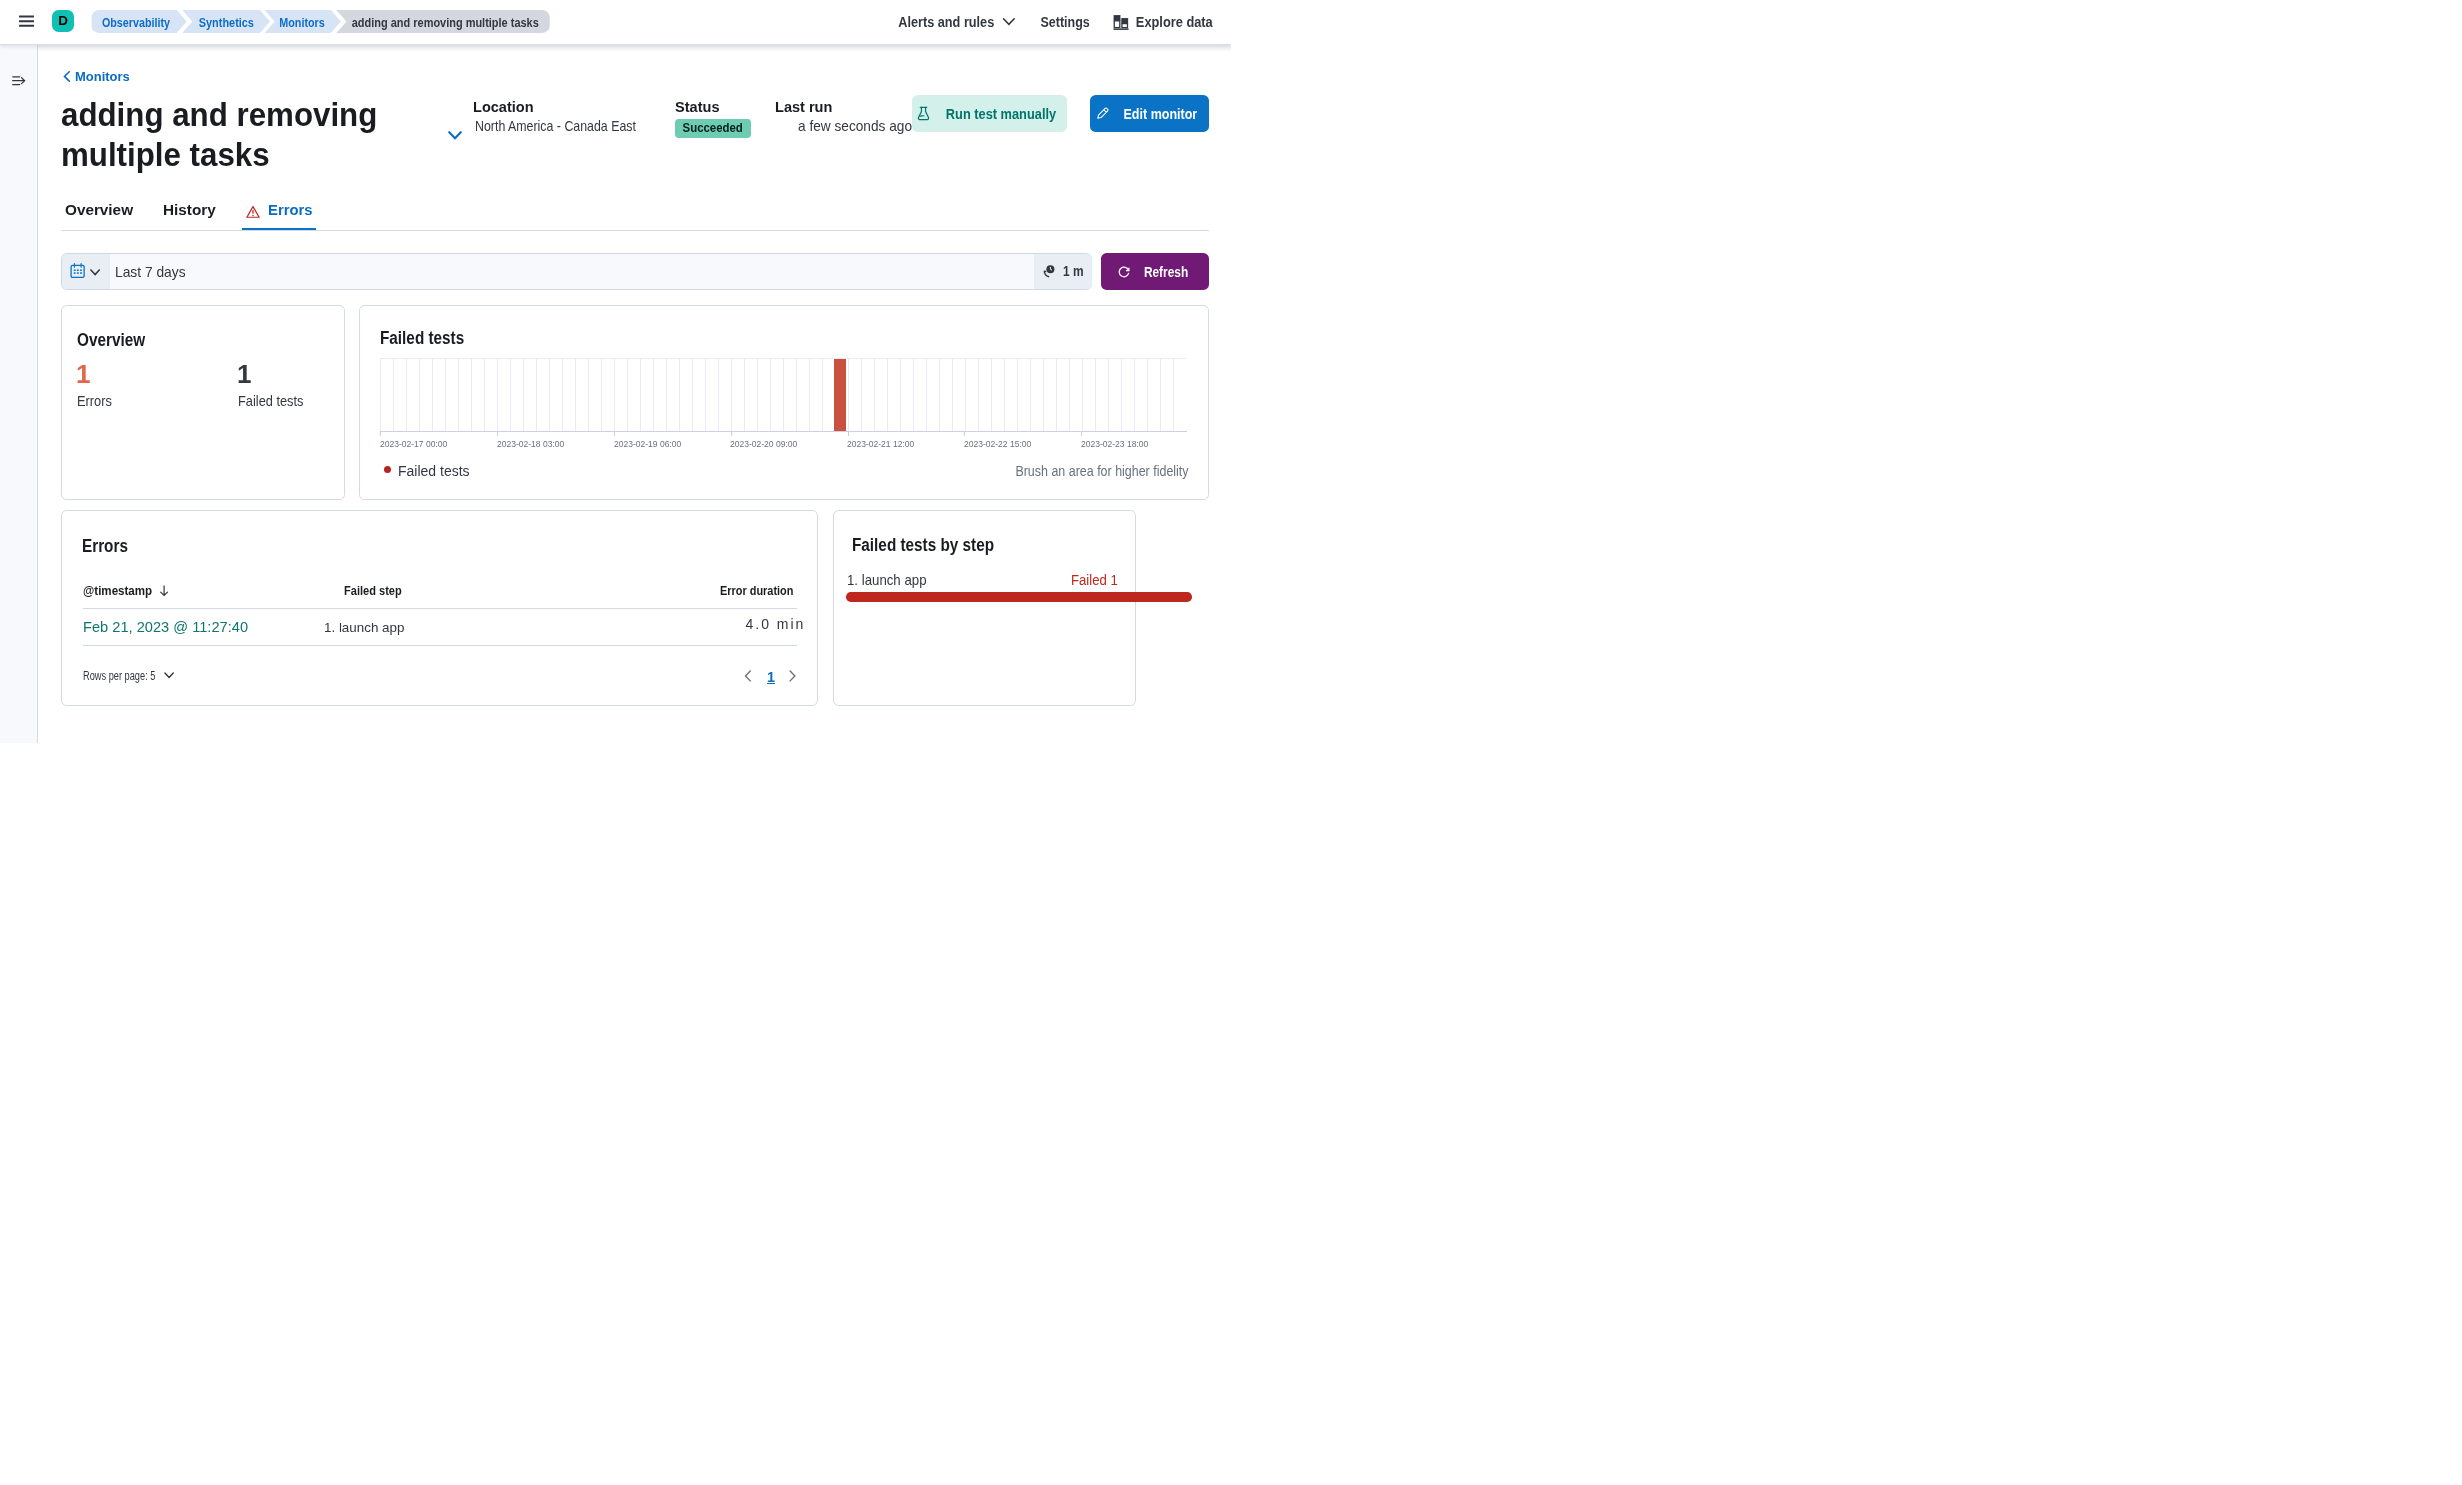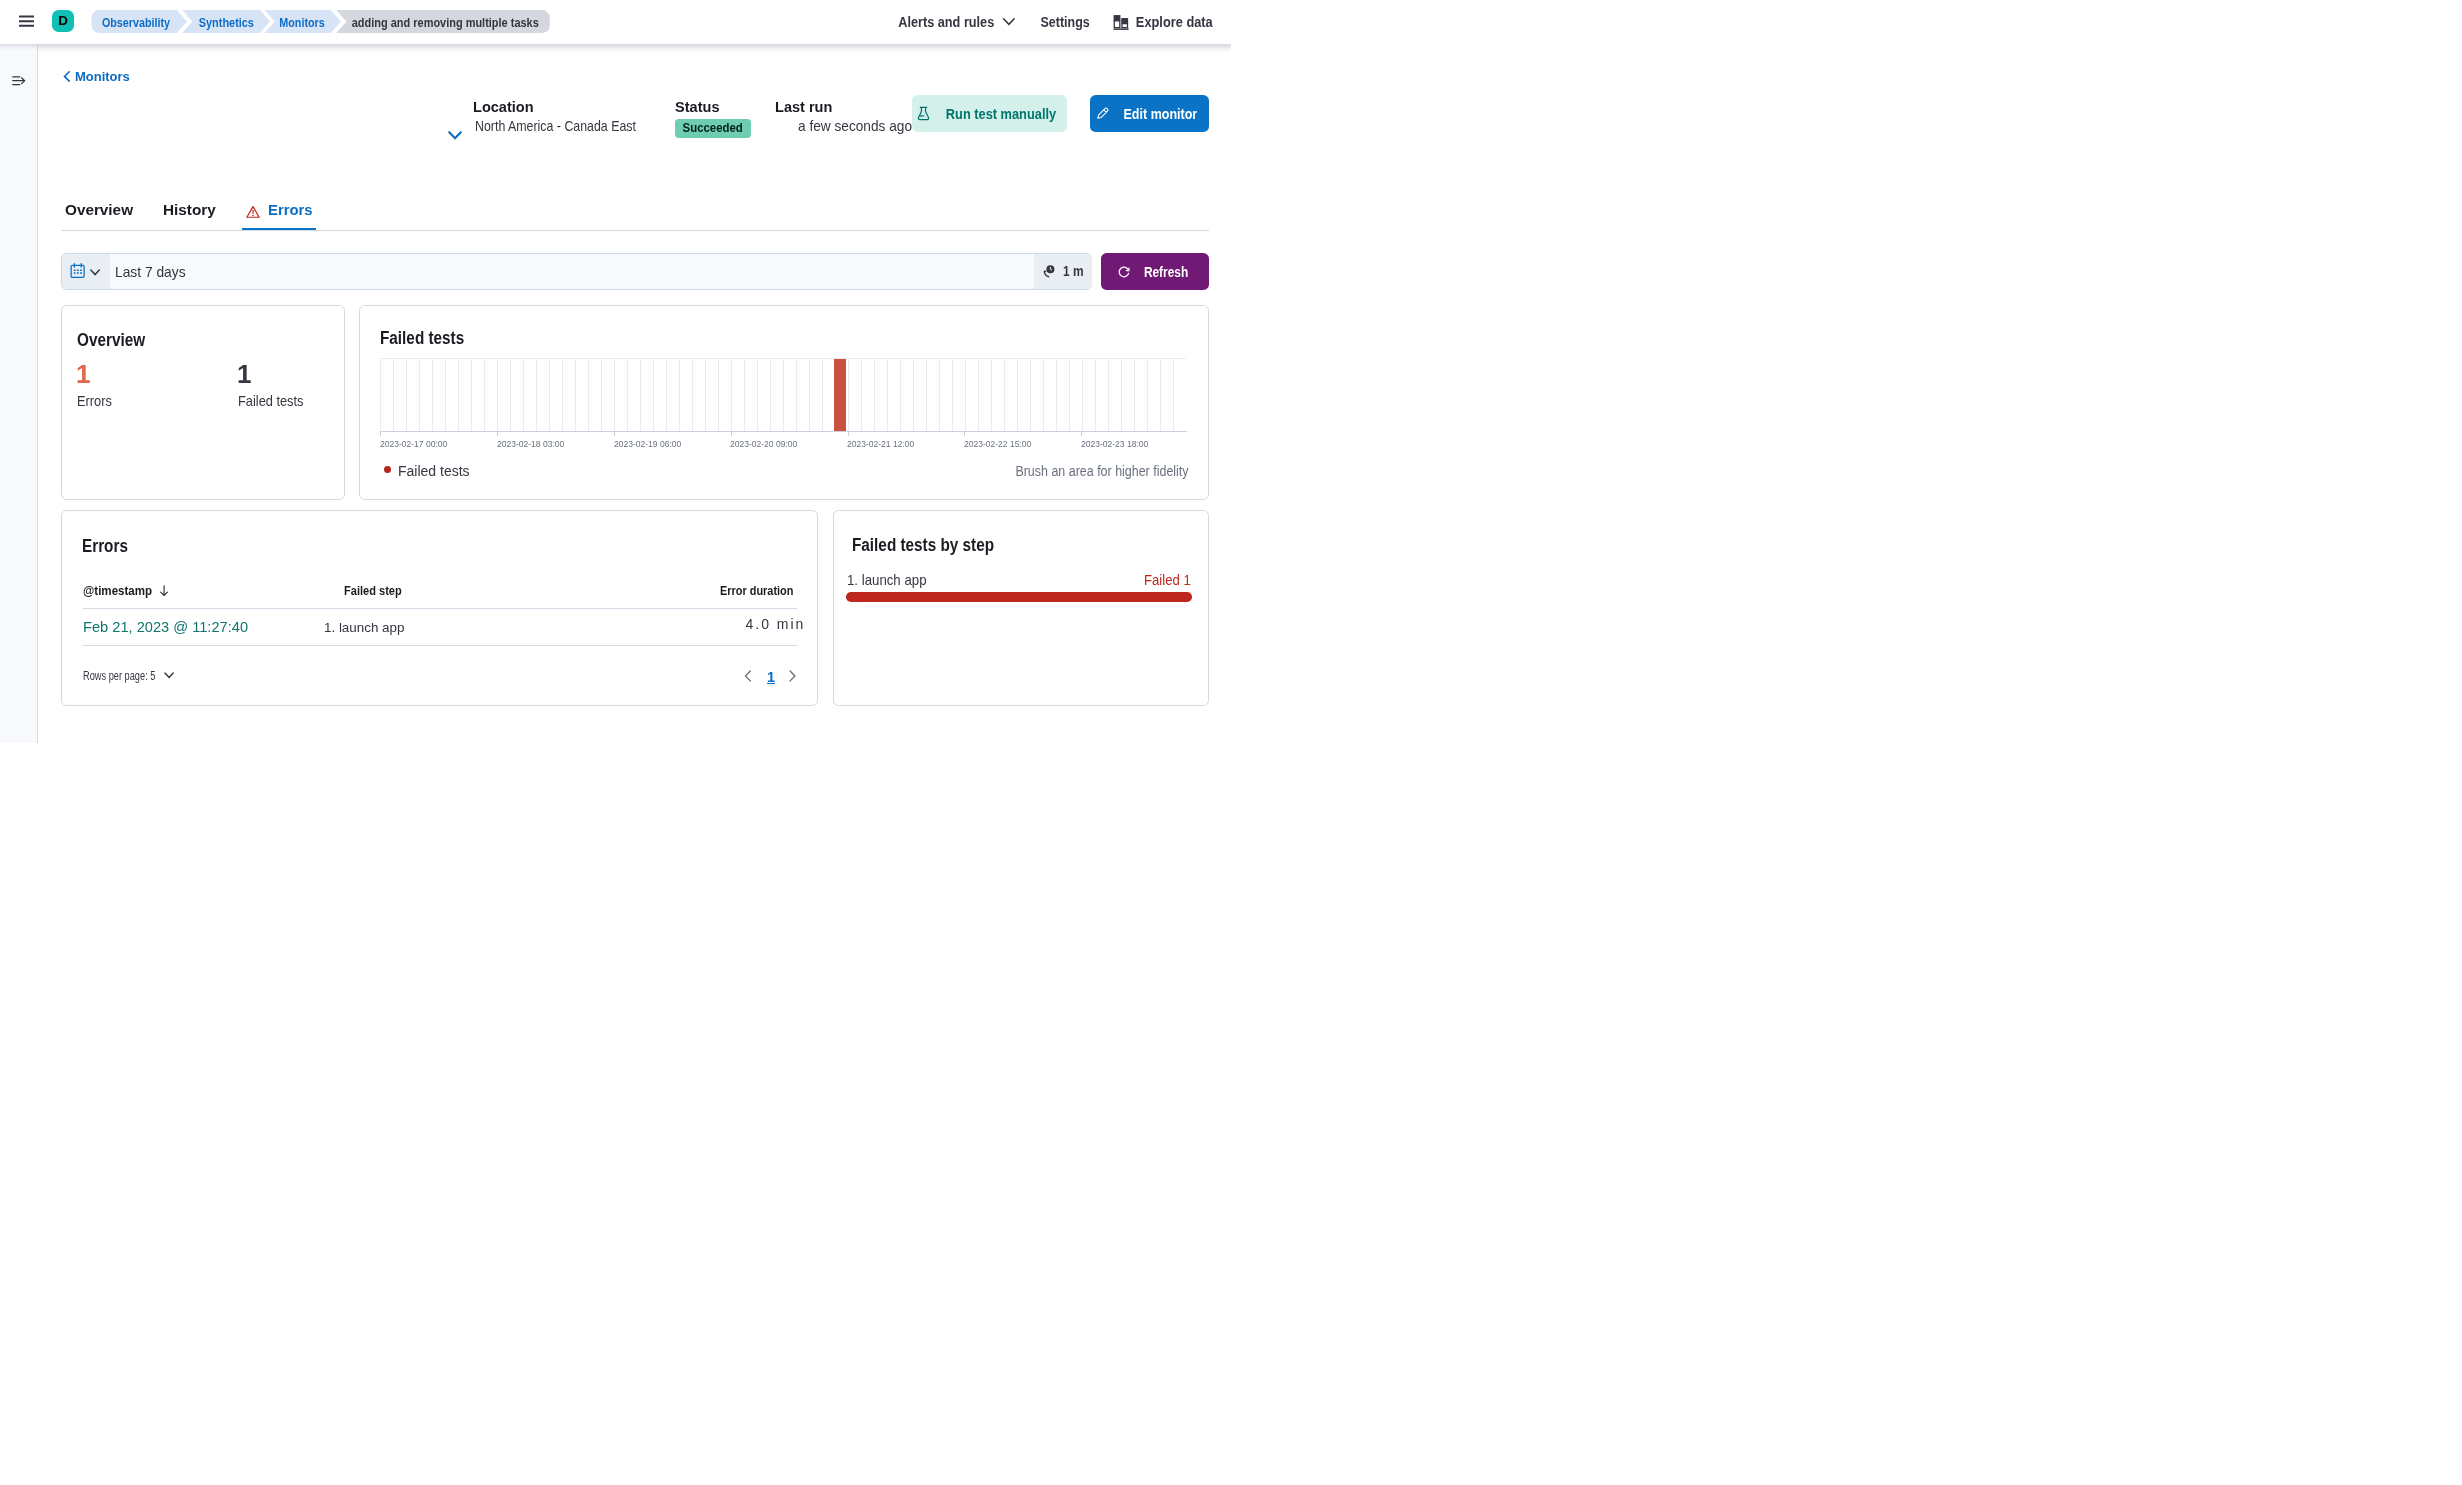--- a/index.html
+++ b/index.html
@@ -76,20 +76,24 @@
       </g>
     </svg>
   </div>
   <div id="topshadow"></div>
 
   <svg class="abs" style="left:63px;top:71px" width="7.4" height="11" viewBox="0 0 8 12">
     <path d="M6.8 0.8 L1.6 5.9 L6.8 11" fill="none" stroke="#0b6cc2" stroke-width="1.7" stroke-linecap="round"></path>
   </svg>
   <div class="abs" style="left:75px;top:70px;font-size:13.4px;font-weight:700;line-height:13.4px;color:#0b6cc2;"><span class="t" style="transform:scaleX(.97)">Monitors</span></div>
 
+  <div class="abs" style="left:61px;top:94px;font-size:34px;line-height:40px;font-weight:700;color:#1a1c21;">
+    <span class="t" style="transform:scaleX(.92)">adding and removing</span><br>
+    <span class="t" style="transform:scaleX(.92)">multiple tasks</span>
+  </div>
   <svg class="abs" style="left:448px;top:131px" width="14" height="9.3" viewBox="0 0 15 10">
     <path d="M1.3 1.3 L7.5 7.8 L13.7 1.3" fill="none" stroke="#0b6cc2" stroke-width="2.2" stroke-linecap="round"></path>
   </svg>
 
   <div class="abs" style="left:473px;top:97px;font-size:15px;line-height:19.5px;font-weight:700;color:#1a1c21;"><span class="t" style="transform:scaleX(.97)">Location</span></div>
   <div class="abs" style="left:475px;top:118px;font-size:14.4px;line-height:17.6px;"><span class="t" style="transform:scaleX(.86)">North America - Canada East</span></div>
 
   <div class="abs" style="left:675px;top:97px;font-size:15px;line-height:19.5px;font-weight:700;color:#1a1c21;"><span class="t" style="transform:scaleX(.97)">Status</span></div>
   <div class="abs" style="left:675px;top:119px;width:76px;height:18.5px;background:#6dccb1;border-radius:3.7px;
        font-size:12px;font-weight:700;color:#04211c;text-align:center;line-height:18.5px;"><span class="tc" style="transform:scaleX(.95)">Succeeded</span></div>
@@ -221,21 +225,21 @@
       </svg>
     <svg class="abs" style="left:682px;top:159px" width="7.4" height="12" viewBox="0 0 8 13">
       <path d="M6.8 1 L1.6 6.4 L6.8 11.8" fill="none" stroke="#69707d" stroke-width="1.5" stroke-linecap="round"></path>
     </svg>
     <div class="abs" style="left:705px;top:158px;font-size:14.4px;font-weight:700;color:#0b6cc2;text-decoration:underline;">1</div>
     <svg class="abs" style="left:727px;top:159px" width="7.4" height="12" viewBox="0 0 8 13">
       <path d="M1.2 1 L6.4 6.4 L1.2 11.8" fill="none" stroke="#69707d" stroke-width="1.5" stroke-linecap="round"></path>
     </svg>
   </div>
 
-  <div class="panel" style="left:833px;top:510px;width:376px;height:196px;">
+  <div class="panel" style="left:833px;top:510px;width:303px;height:196px;">
     <h2 class="ph abs" style="left:18px;top:22px;"><span class="t" style="transform:scaleX(.87)">Failed tests by step</span></h2>
     <div class="abs" style="left:12.5px;top:60px;font-size:14.4px;line-height:19.5px;"><span class="t" style="transform:scaleX(.92)">1. launch app</span></div>
     <div class="abs" style="right:17.6px;top:60px;font-size:14px;line-height:19.5px;color:#bd271e;"><span class="tr" style="transform:scaleX(.94)">Failed 1</span></div>
     <div class="abs" style="left:12px;top:81px;width:346px;height:9.7px;border-radius:4.8px;background:#bd271e;"></div>
   </div>
 
 </div>
 
 
 </body></html>

